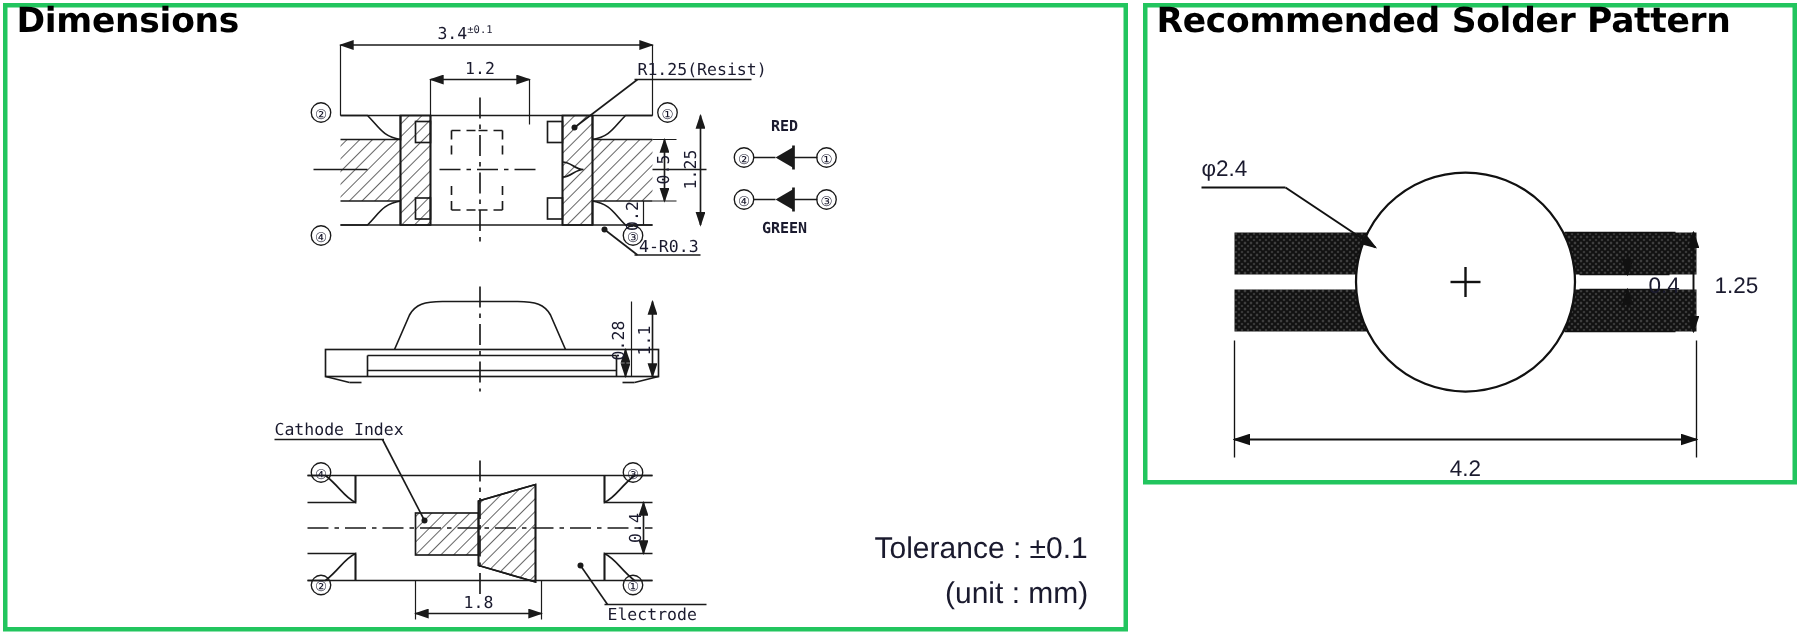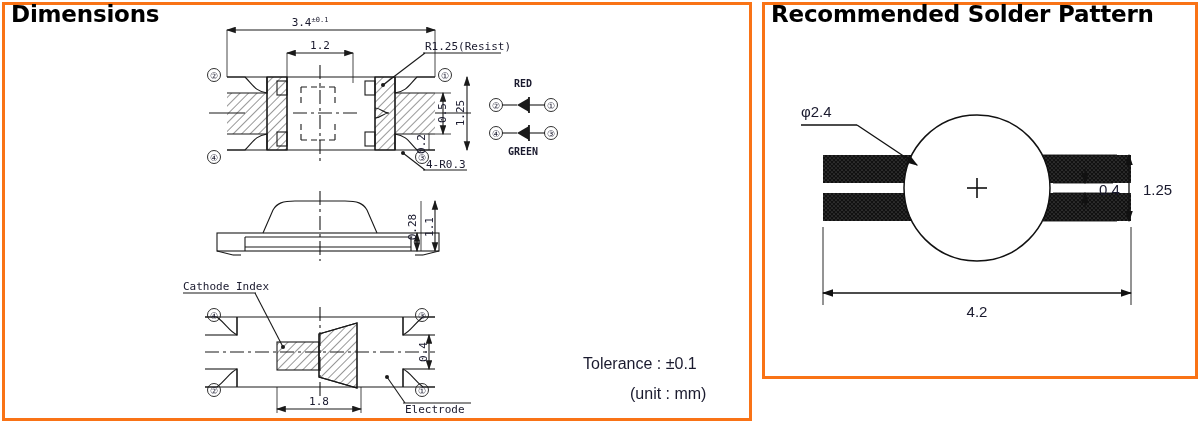--- a/index.html
+++ b/index.html
@@ -1,28 +1,28 @@
 <!DOCTYPE html>
 <html><head>
 <meta charset="utf-8">
 <style>
   html,body{margin:0;padding:0;background:#ffffff;}
   body{width:1200px;height:423px;font-family:"Liberation Sans",sans-serif;position:relative;overflow:hidden;}
 
-  .panel{position:absolute;top:2px;border:3px solid #f97316;background:#fff;box-sizing:border-box;}
+  .panel{position:absolute;top:2px;border:3px solid #22c55e;background:#fff;box-sizing:border-box;}
   #panel-dimensions{left:2px;width:750px;height:419px;}
-  #panel-solder{left:762px;width:436px;height:377px;}
+  #panel-solder{left:762px;width:436px;height:321px;}
 
   .panel-title{position:absolute;top:-4px;left:6px;font-size:23px;font-weight:bold;
     letter-spacing:-0.2px;color:#000;white-space:nowrap;font-family:"DejaVu Sans",sans-serif;}
 
   .svgwrap{position:absolute;inset:0;border-radius:21px;}
   svg{display:block;}
 
-  .note{position:absolute;font-size:16px;color:#1a1a2e;white-space:nowrap;
+  .note{position:absolute;font-size:20px;color:#1a1a2e;white-space:nowrap;
         font-family:"Liberation Sans",sans-serif;}
   #tolerance-note{left:578px;top:350px;}
   #unit-note-left{left:625px;top:380px;}
 </style>
 </head>
 <body>
 
 <div class="panel" id="panel-dimensions">
   <div class="panel-title">Dimensions</div>
 

